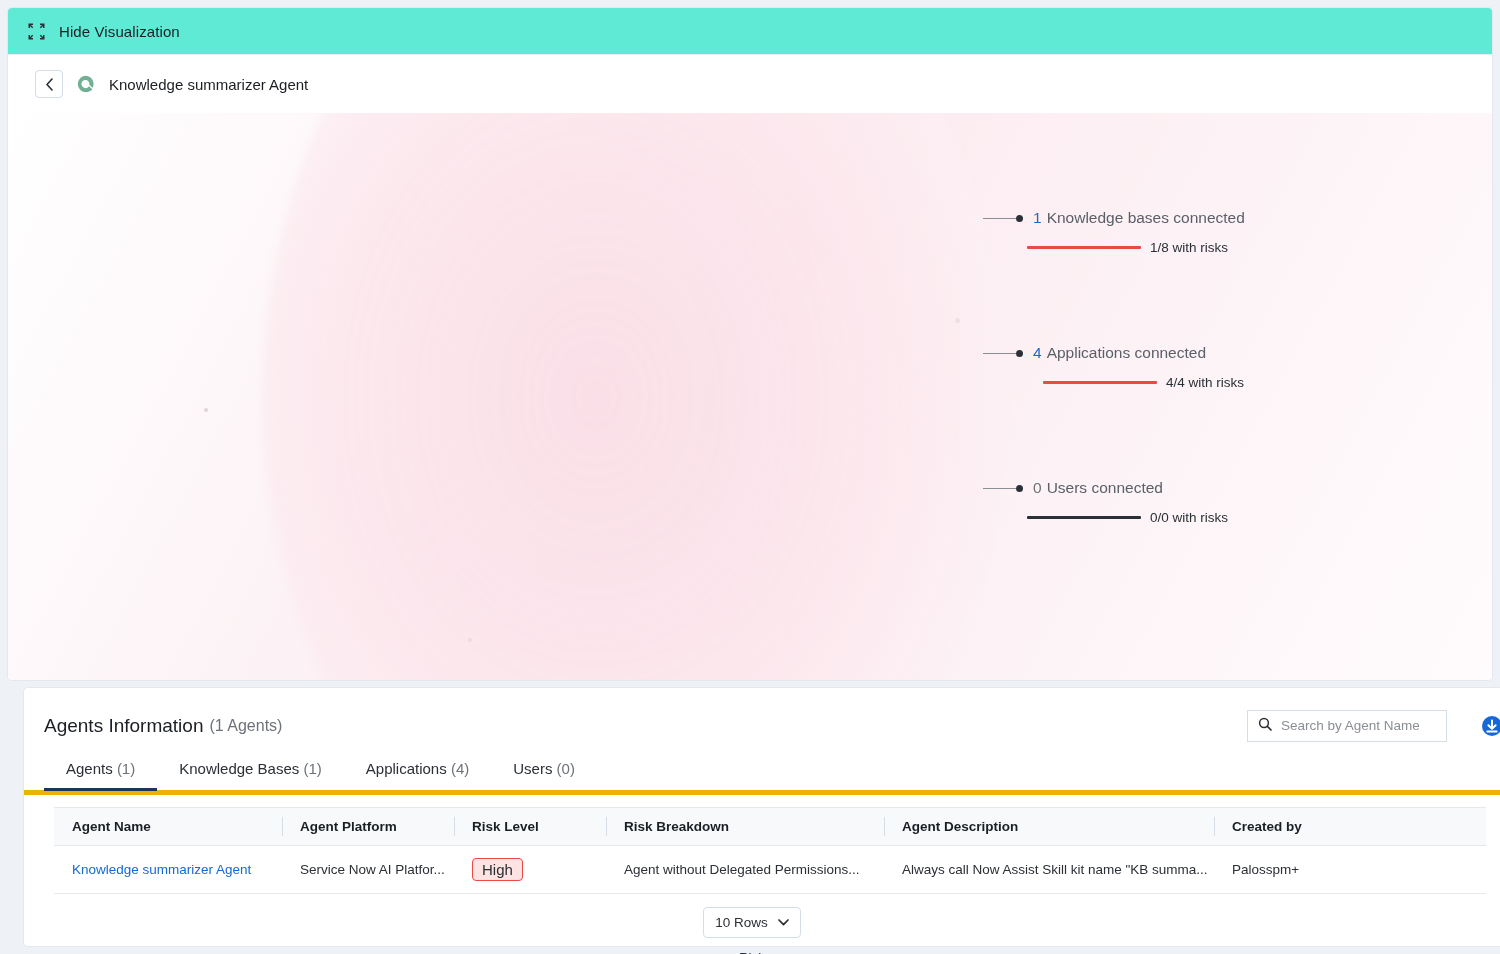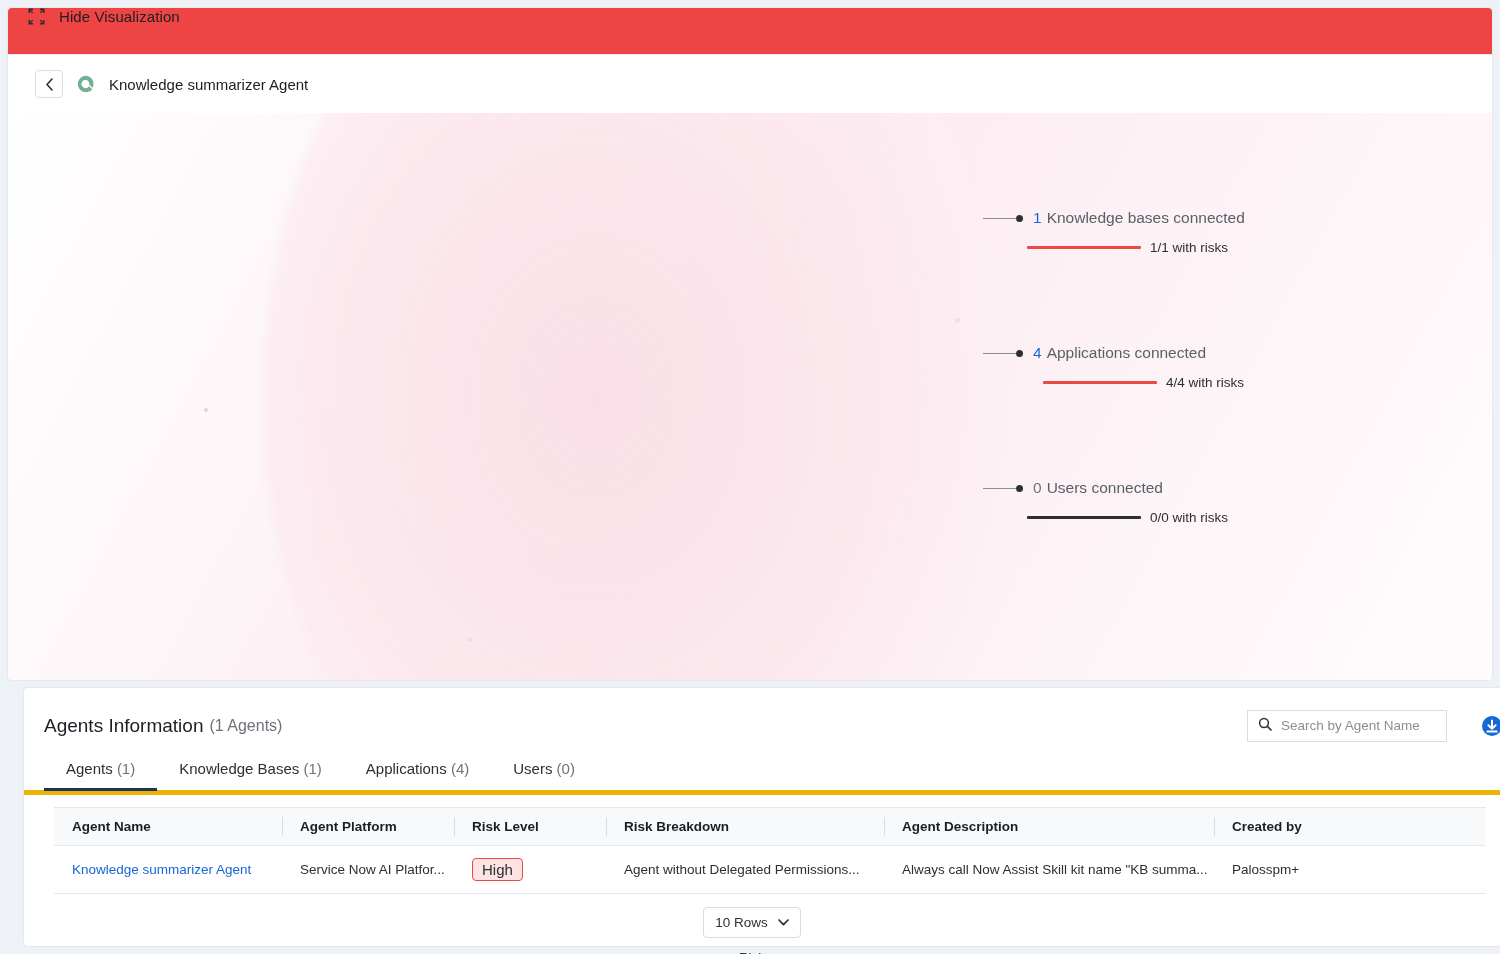--- a/index.html
+++ b/index.html
@@ -14,23 +14,23 @@
   .viz-panel {
     position: absolute; left: 8px; top: 8px;
     width: 1484px; height: 672px;
     background: #ffffff;
     border-radius: 4px;
     overflow: hidden;
     box-shadow: 0 0 0 1px rgba(0,0,0,0.04);
   }
   .viz-header {
     height: 47px;
-    background: #ef4444;
+    background: #5eead4;
     border-bottom: 1px solid #e8edf2;
-    display: flex; align-items: flex-start;
+    display: flex; align-items: center;
     padding-left: 20px;
     gap: 12px;
   }
   .hide-viz-btn {
     display: flex; align-items: center; gap: 14px;
     cursor: pointer;
   }
   .collapse-icon { width: 17px; height: 17px; display:block; }
   .hide-viz-label {
     font-size: 15px; color: #1b1f24; letter-spacing: .1px;
@@ -267,21 +267,21 @@
 
     <div class="legend-group" style="left:975px; top:96px;">
       <div class="legend-row-main">
         <span class="leader-line"></span>
         <span class="leader-dot"></span>
         <span class="legend-count">1</span>
         <span class="legend-text">Knowledge bases connected</span>
       </div>
       <div class="legend-row-risk" style="margin-left:44px;">
         <span class="risk-bar" style="width:114px;"></span>
-        <span class="risk-text">1/1 with risks</span>
+        <span class="risk-text">1/8 with risks</span>
       </div>
     </div>
 
     <div class="legend-group" style="left:975px; top:231px;">
       <div class="legend-row-main">
         <span class="leader-line"></span>
         <span class="leader-dot"></span>
         <span class="legend-count">4</span>
         <span class="legend-text">Applications connected</span>
       </div>

